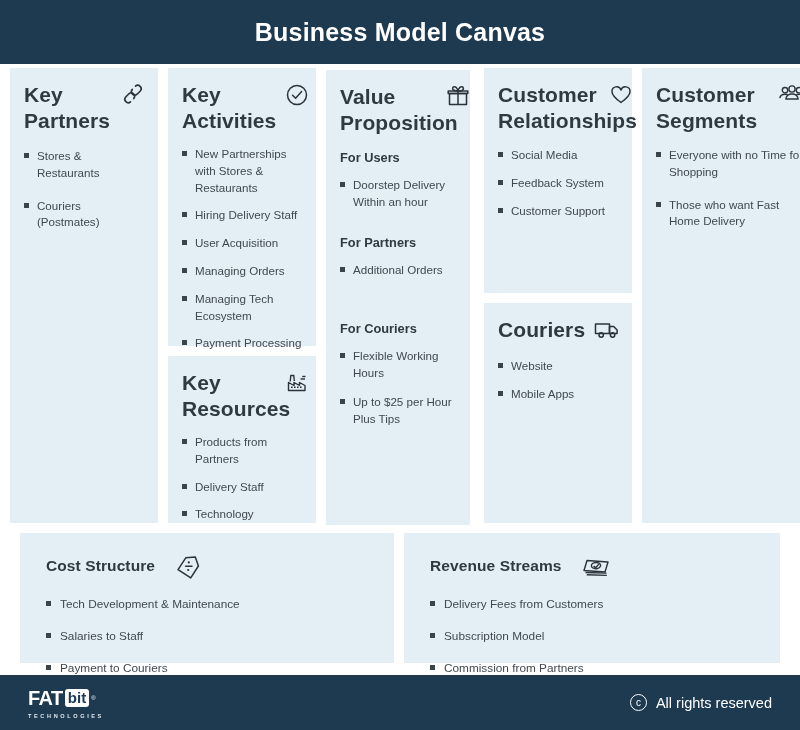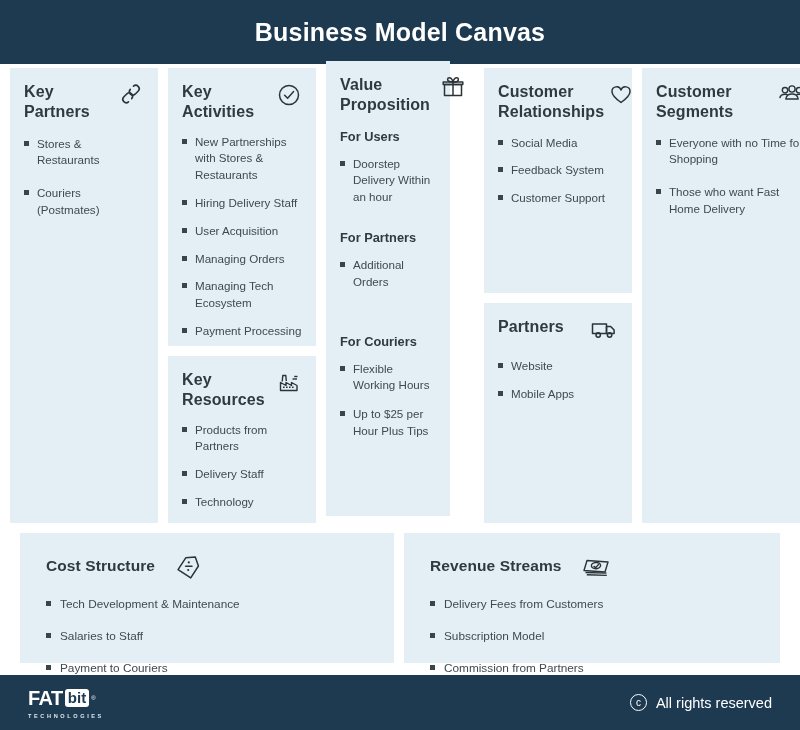--- a/index.html
+++ b/index.html
@@ -35,21 +35,21 @@
     background: #e3eef5;
     padding: 14px 14px 10px 14px;
   }
   .card-head {
     display: flex;
     align-items: flex-start;
     justify-content: space-between;
     gap: 6px;
   }
   .card-title {
-    font-size: 16px;
+    font-size: 21px;
     font-weight: bold;
     color: #2f3a40;
     line-height: 1.24;
     letter-spacing: 0.1px;
   }
   .card-title.wide { max-width: 108px; }
   .icon-box {
     flex: 0 0 auto;
     width: 30px; height: 28px;
     display: flex; align-items: flex-start; justify-content: flex-end;
@@ -230,21 +230,21 @@
         </svg>
       </div>
     </div>
     <ul class="bullets tight" style="margin-top:12px;">
       <li>Products from Partners</li>
       <li>Delivery Staff</li>
       <li>Technology</li>
     </ul>
   </div>
 
-  <div class="card" style="left:326px; top:61px; width:124px; height:455px;">
+  <div class="card" style="left:326px; top:70px; width:144px; height:455px;">
     <div class="card-head">
       <div class="card-title wide" style="max-width:95px;">Value Proposition</div>
       <div class="icon-box">
         <svg width="26" height="24" viewBox="0 0 26 24" fill="none" stroke="#2b3338" stroke-width="1.5" stroke-linejoin="round">
           <rect x="4.5" y="9.5" width="17" height="11"></rect>
           <path d="M3.2 7 h19.6 v2.5 h-19.6 z"></path>
           <path d="M13 7 v13.5"></path>
           <path d="M13 7 c-3.6 0 -5.4 -1.1 -5.4 -2.6 c0 -1 0.8 -1.6 1.8 -1.6 c1.8 0 3 2 3.6 4.2z"></path>
           <path d="M13 7 c3.6 0 5.4 -1.1 5.4 -2.6 c0 -1 -0.8 -1.6 -1.8 -1.6 c-1.8 0 -3 2 -3.6 4.2z"></path>
         </svg>
@@ -279,21 +279,21 @@
     </div>
     <ul class="bullets tight" style="margin-top:13px;">
       <li>Social Media</li>
       <li>Feedback System</li>
       <li>Customer Support</li>
     </ul>
   </div>
 
   <div class="card" style="left:484px; top:303px; width:148px; height:220px;">
     <div class="card-head">
-      <div class="card-title wide" style="max-width:90px;">Partners</div>
+      <div class="card-title wide" style="max-width:90px;">Couriers</div>
       <div class="icon-box">
         <svg width="28" height="24" viewBox="0 0 28 24" fill="none" stroke="#2b3338" stroke-width="1.5" stroke-linejoin="round">
           <rect x="2.5" y="7" width="14" height="9.5"></rect>
           <path d="M16.5 9.5 h4.2 l3.4 3.6 v3.4 h-7.6 z"></path>
           <circle cx="8.2" cy="18" r="2.2"></circle>
           <circle cx="19.6" cy="18" r="2.2"></circle>
         </svg>
       </div>
     </div>
     <ul class="bullets tight" style="margin-top:13px;">

